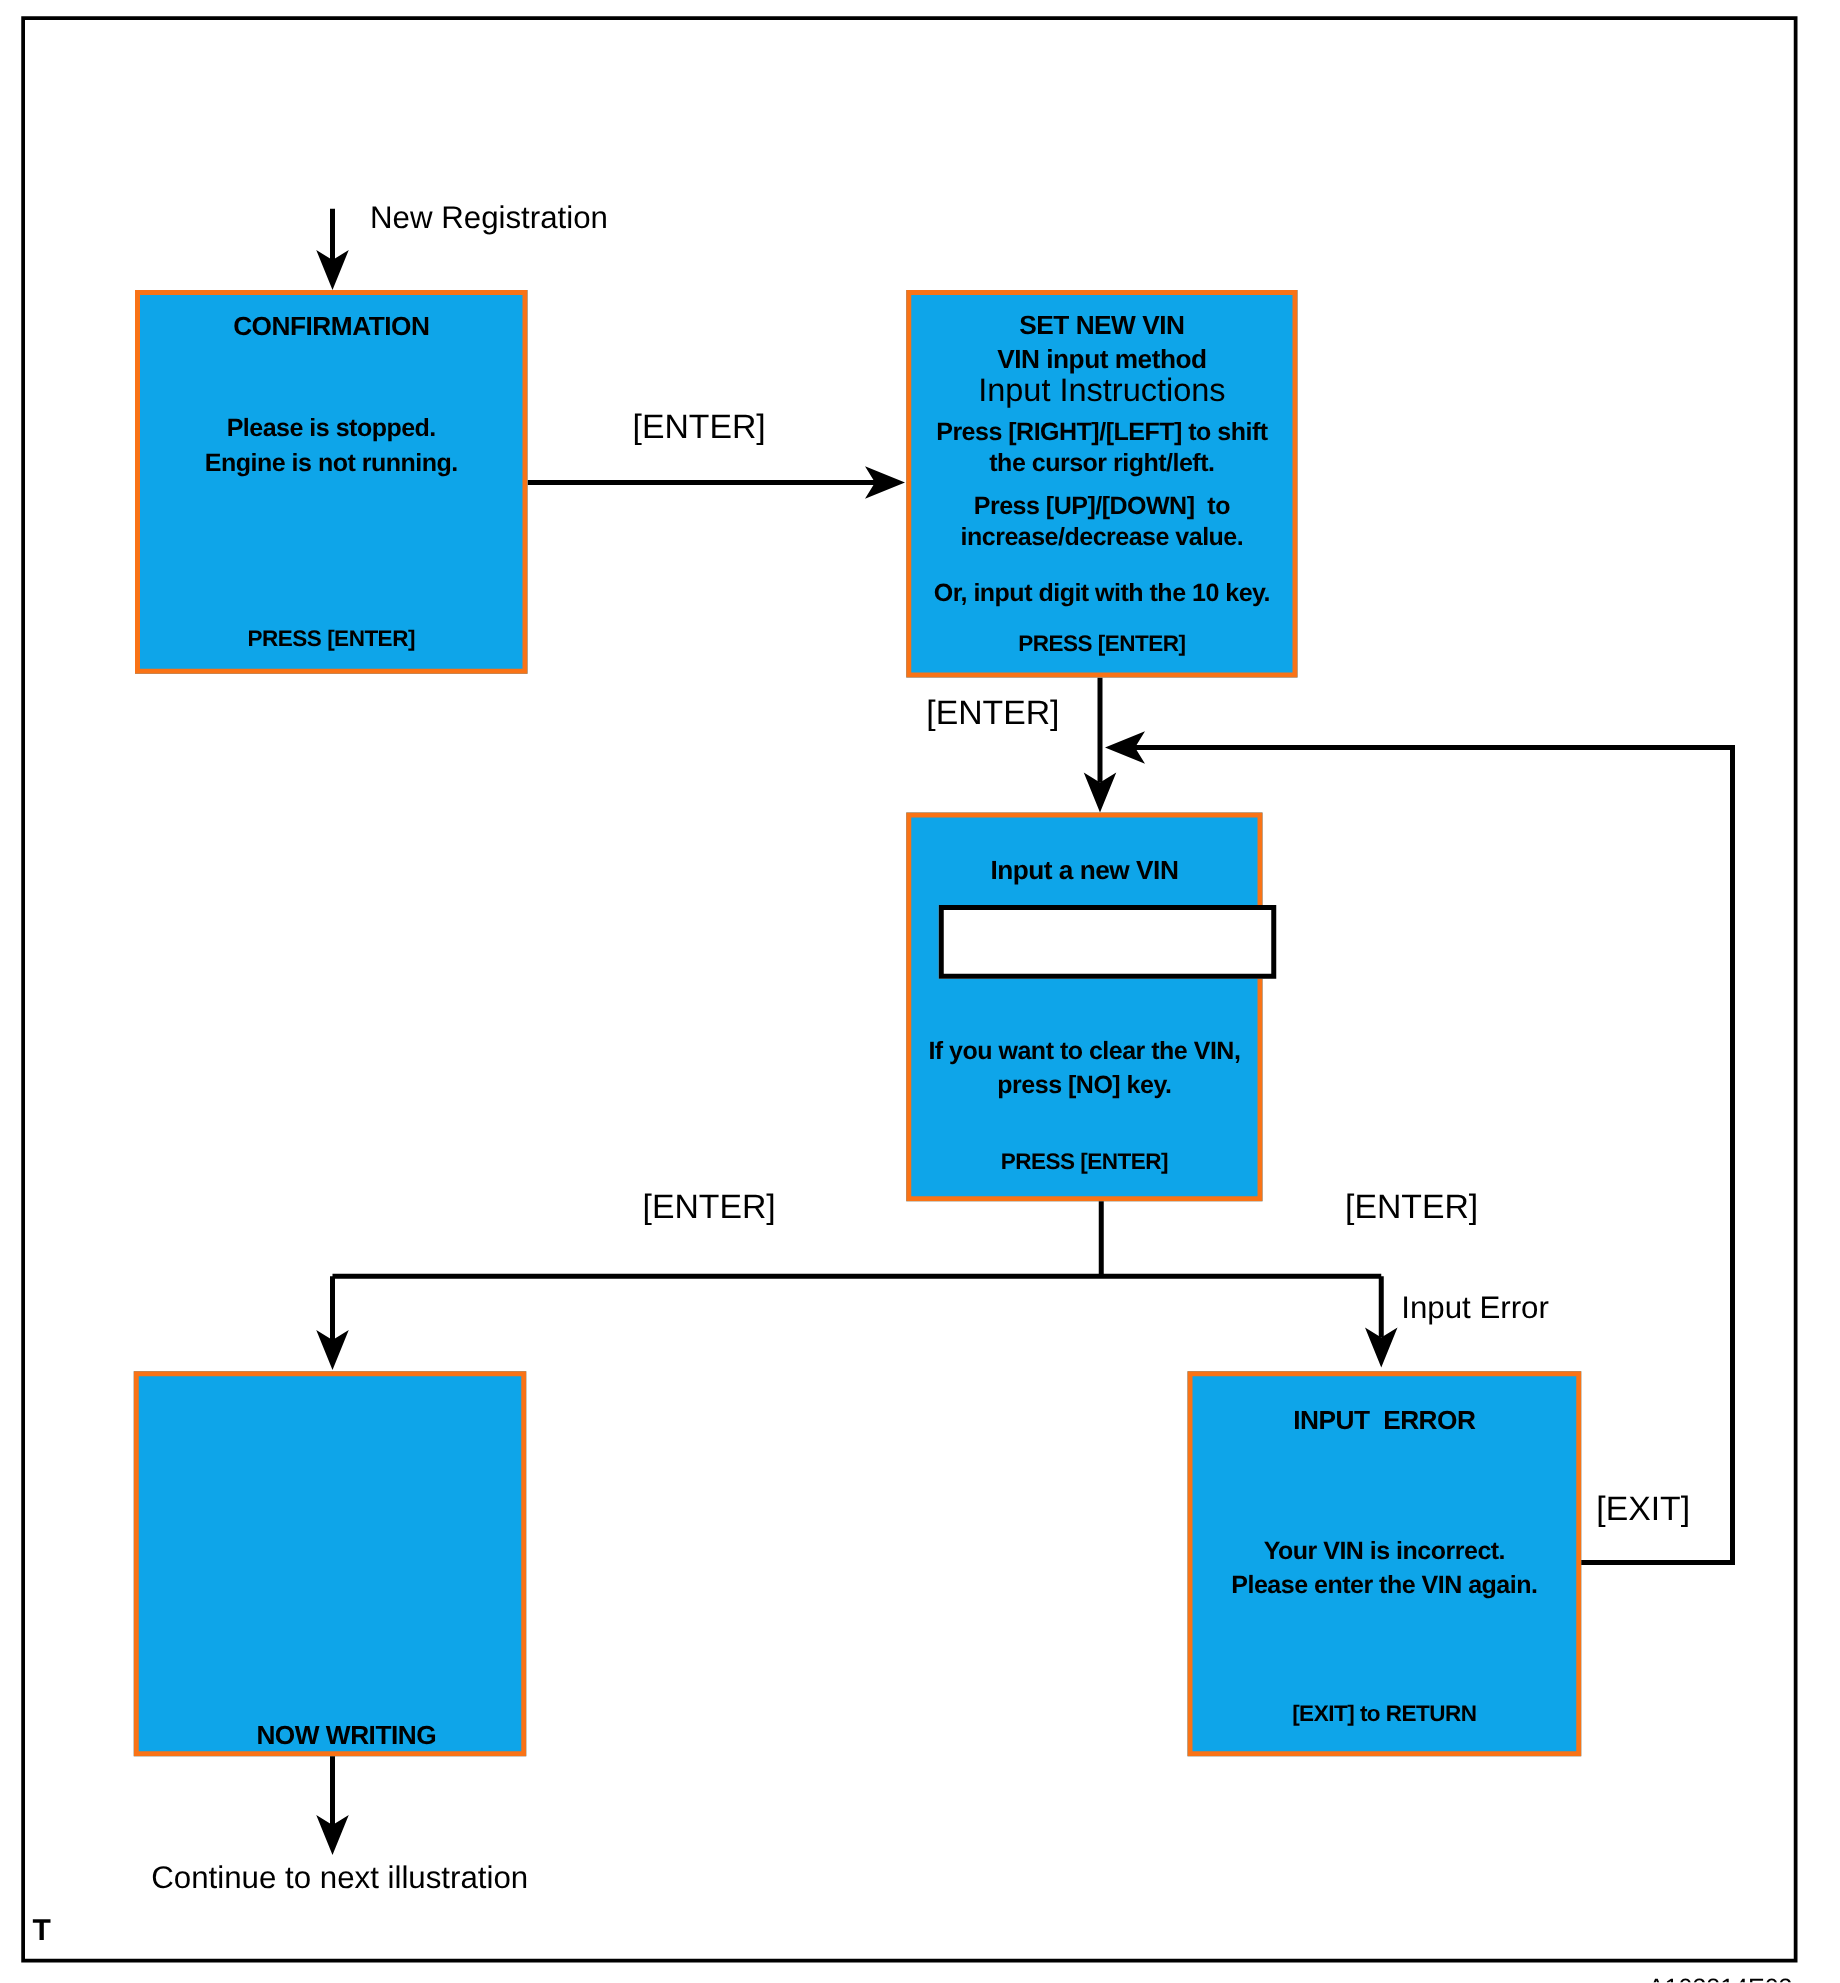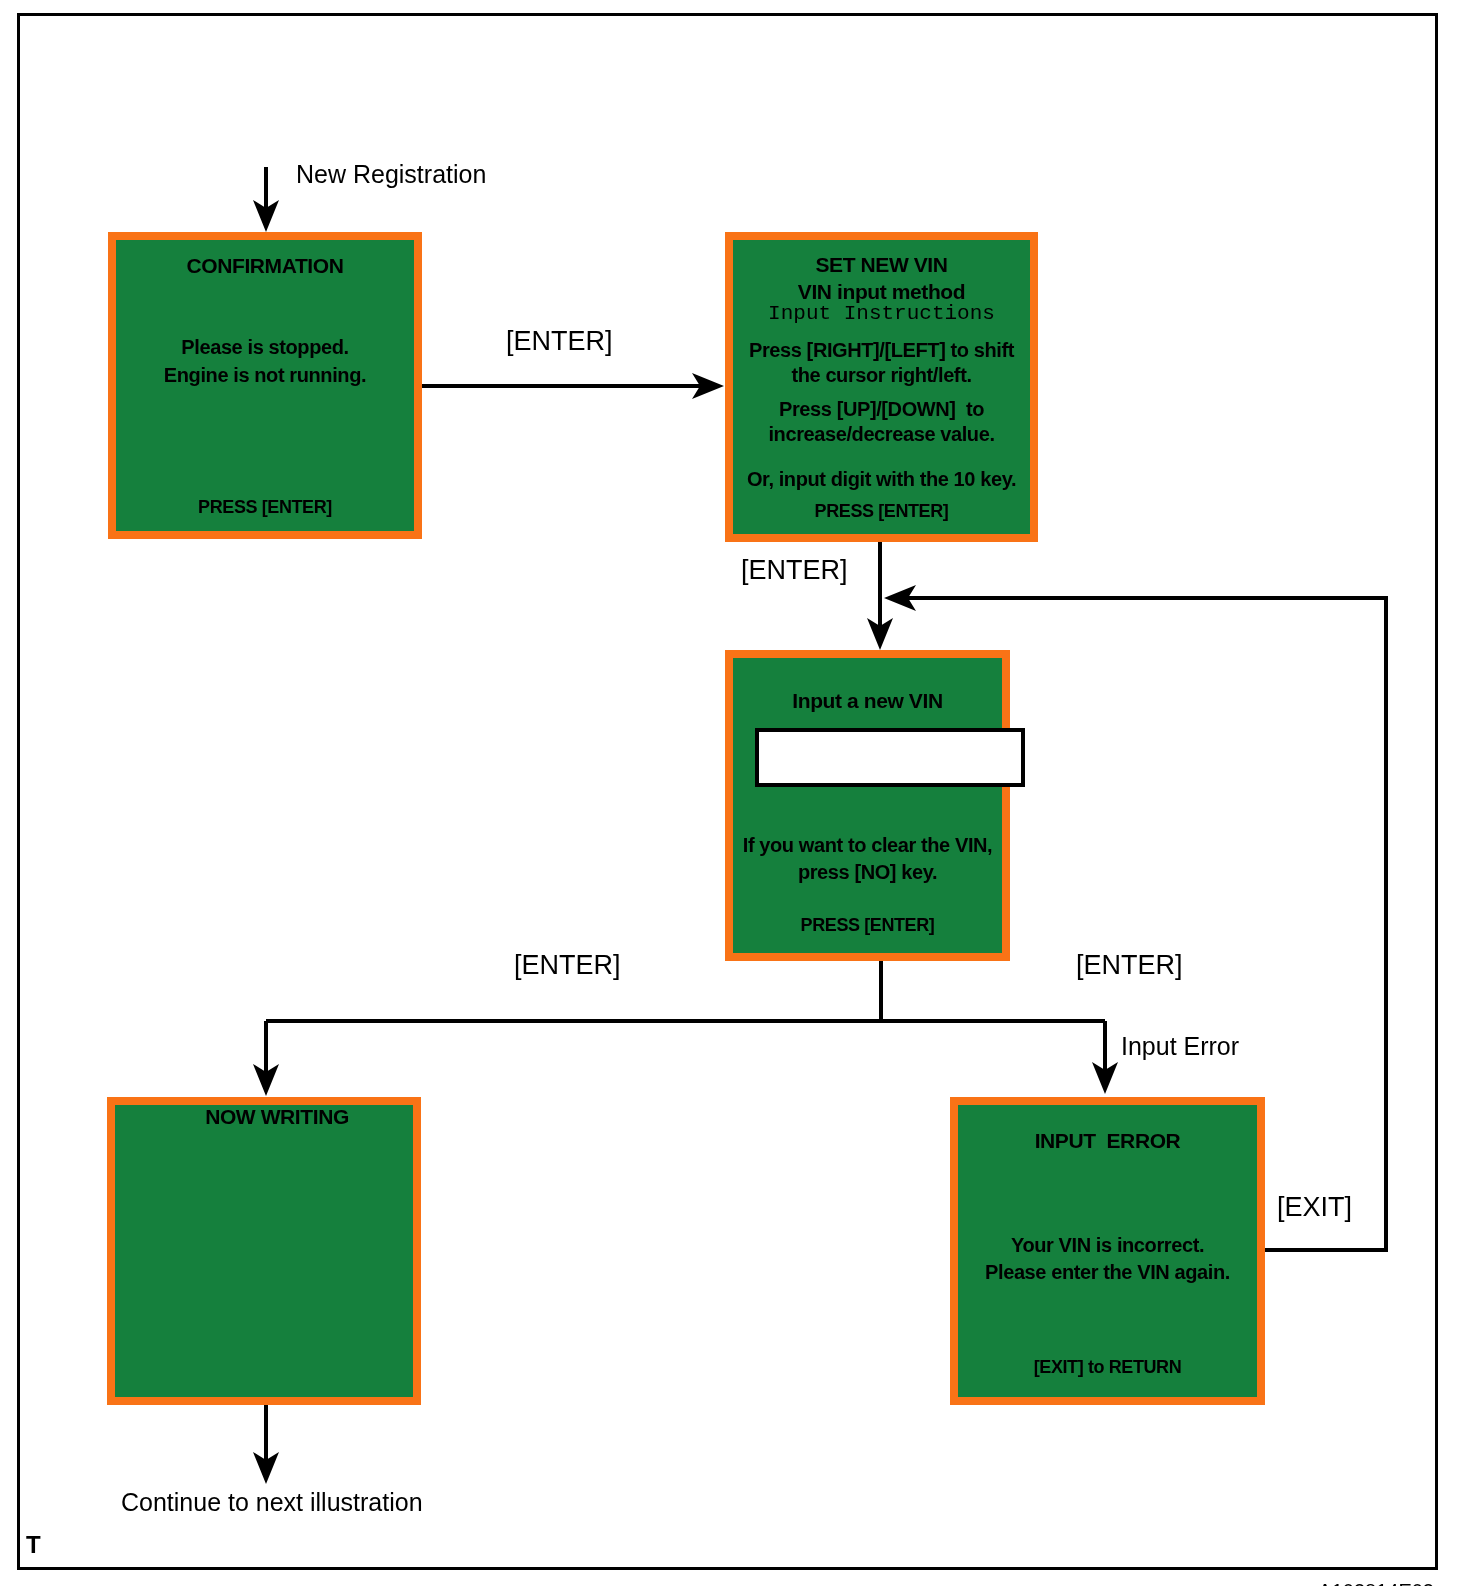--- a/index.html
+++ b/index.html
@@ -18,47 +18,47 @@
     width:1421px; height:1557px;
     border:3px solid #000;
     box-sizing:border-box;
   }
   .connectors{
     position:absolute; left:0; top:0;
     width:1472px; height:1586px;
   }
   .fbox{
     position:absolute;
-    border:8px solid #f97316;
-    background:#15803d;
+    border:4px solid #f97316;
+    background:#0ea5e9;
     box-sizing:border-box;
   }
   .bl{
     position:absolute; left:0; right:0;
     text-align:center;
     font-weight:bold;
     font-size:20px;
     letter-spacing:-0.4px;
     line-height:1.1;
     white-space:pre-wrap;
   }
   .bl.title{font-size:21px;}
   .bl.footer{font-size:18px;}
-  .bl.heading{font-weight:normal; font-size:21px; letter-spacing:0;font-family:Liberation Mono, monospace;}
+  .bl.heading{font-weight:normal; font-size:26px; letter-spacing:0;}
   .lbl{
     position:absolute;
     font-size:25px;
     white-space:pre-wrap;
     line-height:1.05;
   }
   .lbl.key{font-size:27px;}
   .box-confirmation{left:108px; top:232px; width:314px; height:307px;}
   .box-set-new-vin{left:725px; top:232px; width:313px; height:310px;}
   .box-input-vin{left:725px; top:650px; width:285px; height:311px;}
-  .box-now-writing{left:107px; top:1097px; width:314px; height:308px; display:flex; align-items:flex-start; justify-content:center;padding-left:26px;}
+  .box-now-writing{left:107px; top:1097px; width:314px; height:308px; display:flex; align-items:flex-end; justify-content:center;padding-left:26px;}
   .box-input-error{left:950px; top:1097px; width:315px; height:308px;}
   .vin-input-rect{
     position:absolute;
     left:22px; top:70px;
     width:270px; height:59px;
     border:4px solid #000;
     box-sizing:border-box;
     background:#fff;
     font-weight:bold; font-size:20px; text-align:center; line-height:51px;
   }

